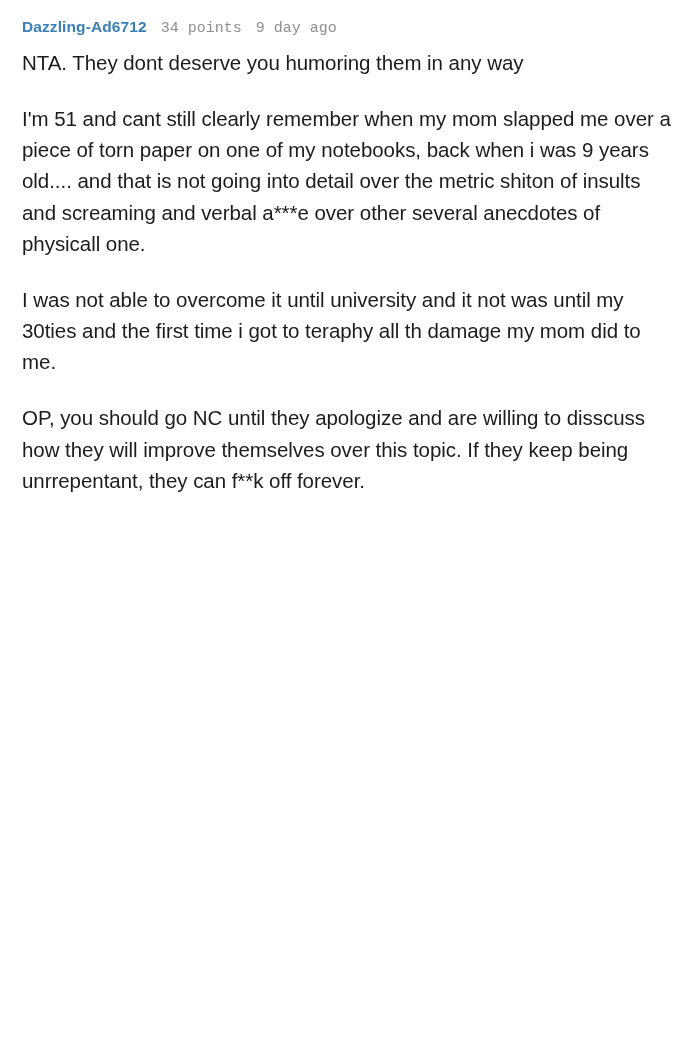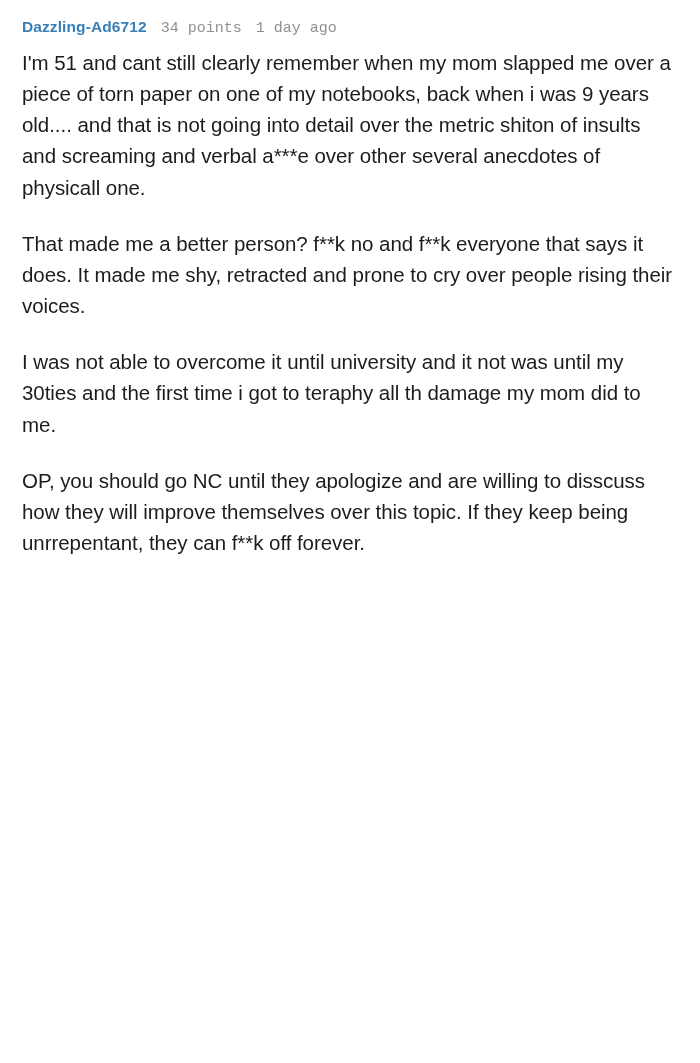--- a/index.html
+++ b/index.html
@@ -50,23 +50,23 @@
   }
 </style>
 </head>
 <body>
 
 <div class="comment">
 
   <div class="meta">
     <span class="author">Dazzling-Ad6712</span>
     <span class="points">34 points</span>
-    <span class="timestamp">1 day ago</span>
+    <span class="timestamp">9 day ago</span>
   </div>
 
   <div class="body">
+    <p class="para">NTA. They dont deserve you humoring them in any way</p>
     <p class="para">I'm 51 and cant still clearly remember when my mom slapped me over a piece of torn paper on one of my notebooks, back when i was 9 years old.... and that is not going into detail over the metric shiton of insults and screaming and verbal a***e over other several anecdotes of physicall one.</p>
-    <p class="para">That made me a better person? f**k no and f**k everyone that says it does. It made me shy, retracted and prone to cry over people rising their voices.</p>
     <p class="para">I was not able to overcome it until university and it not was until my 30ties and the first time i got to teraphy all th damage my mom did to me.</p>
     <p class="para">OP, you should go NC until they apologize and are willing to disscuss how they will improve themselves over this topic. If they keep being unrrepentant, they can f**k off forever.</p>
   </div>
 
 </div>
 
 </body></html>

